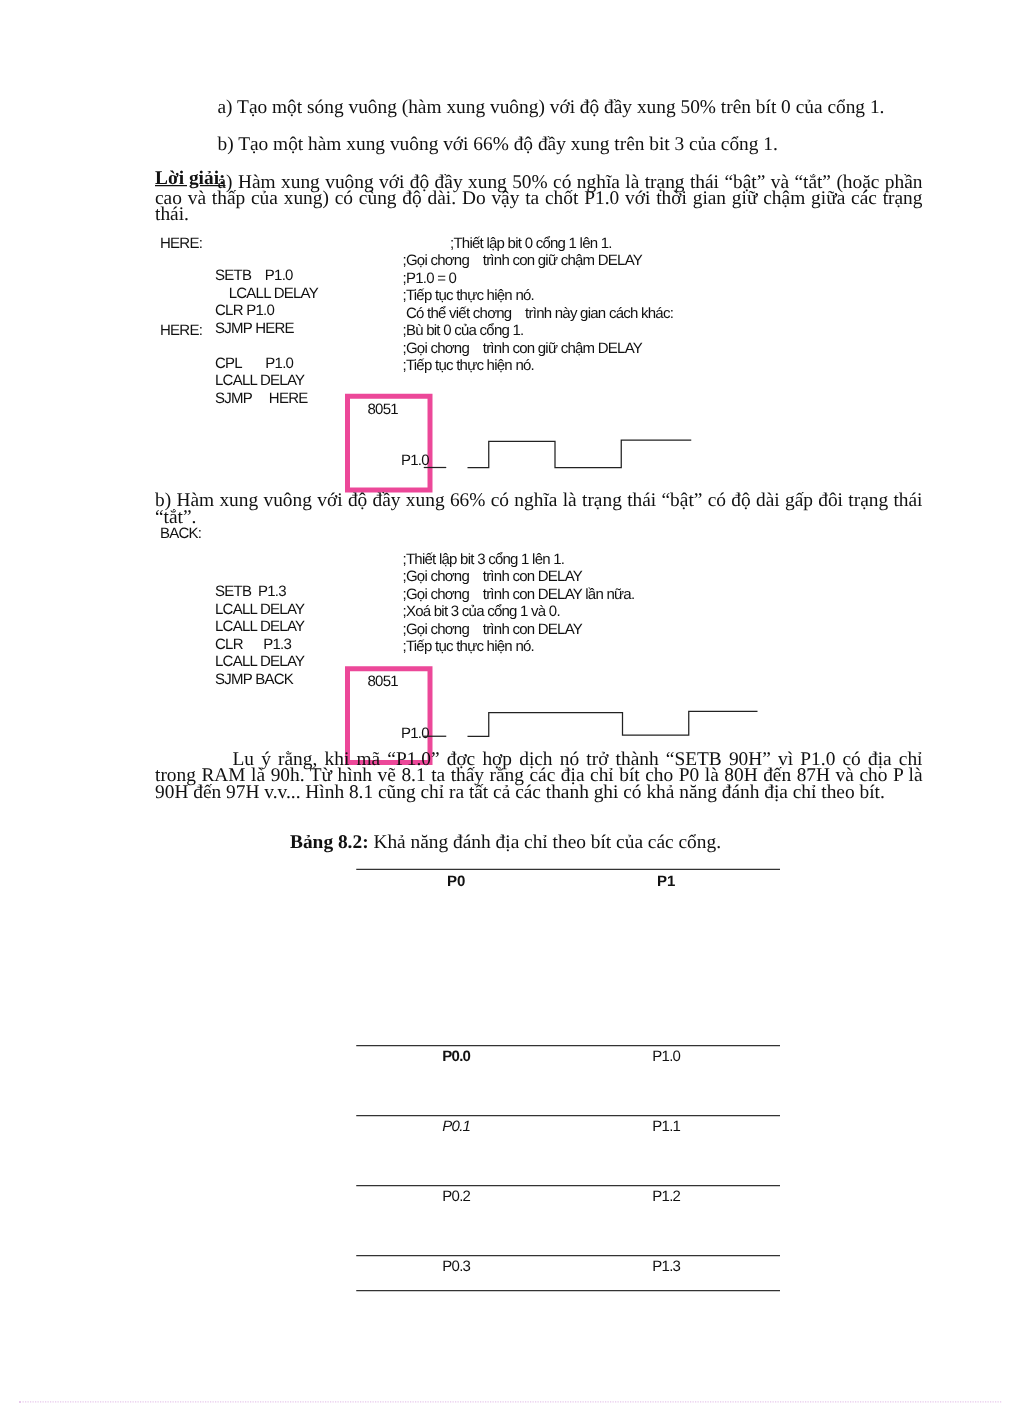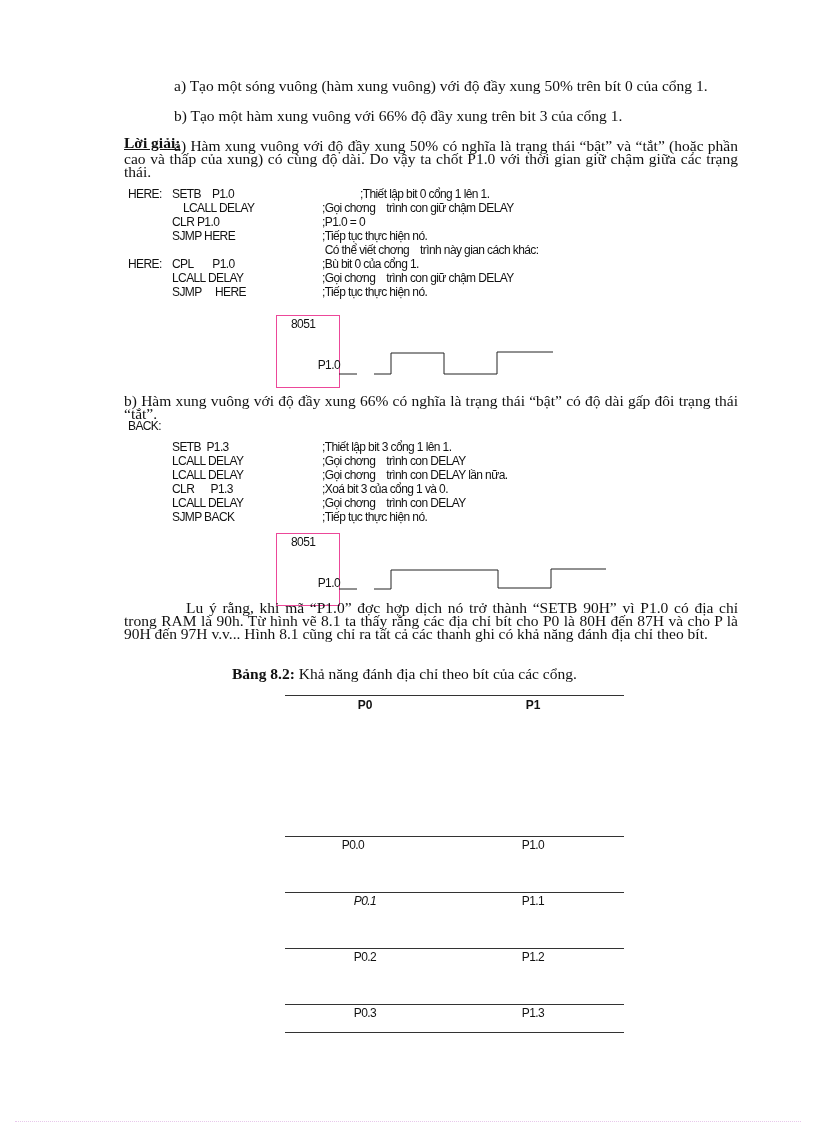--- a/index.html
+++ b/index.html
@@ -5,23 +5,23 @@
   html, body { margin: 0; padding: 0; background: #ffffff; }
   body { width: 816px; height: 1123px; position: relative; overflow: hidden; color: #111; }
   .serif { font-family: "Liberation Serif", "DejaVu Serif", serif; font-size: 15.5px; line-height: 13px; }
   .sans { font-family: "Liberation Sans", "DejaVu Sans", sans-serif; font-size: 12px; letter-spacing: -0.6px; line-height: 13.3px; }
   .abs { position: absolute; }
   .para { position: absolute; left: 124px; width: 614px; text-align: justify; }
   .indent { text-indent: 50px; }
   .bold { font-weight: bold; }
   .code-row { position: absolute; height: 13.3px; white-space: pre; }
   .label { left: 128px; }
-  .instr { left: 172px; }
+  .instr { left: 172px; margin-top: 26px; }
   .comment { left: 322px; }
-  .chip { position: absolute; left: 276px; width: 62px; height: 71px; border: 1px solid #ec4899; }
+  .chip { position: absolute; left: 276px; width: 62px; height: 71px; border: 4px solid #ec4899; }
   .chip-title { position: absolute; left: 14px; top: 2px; }
   .chip-pin { position: absolute; right: -1px; top: 43px; }
   .wave { position: absolute; overflow: visible; }
   .hline { position: absolute; left: 285px; width: 339px; height: 0; border-top: 1px solid #333; }
   .tcell { position: absolute; width: 120px; text-align: center; }
   .footer-dots { position: absolute; left: 15px; right: 15px; top: 1121px; border-top: 1px dotted #e8c8ec; }
 </style>
 </head>
 <body>
 
@@ -104,21 +104,21 @@
   <span class="bold">Bảng 8.2:</span><span> Khả năng đánh địa chỉ theo bít của các cổng.</span>
 </div>
 
 <div>
   <div class="hline" style="top:695px;"></div>
   <div class="tcell sans bold" style="left:305px; top:699px; letter-spacing:0;">P0</div>
   <div class="tcell sans bold" style="left:473px; top:699px; letter-spacing:0;">P1</div>
 
   <div class="hline" style="top:836px;"></div>
   <div>
-    <div class="tcell sans" style="left:293px; top:839px;">P0.0</div>
+    <div class="tcell sans" style="left:305px; top:839px;font-weight:bold;">P0.0</div>
     <div class="tcell sans" style="left:473px; top:839px;">P1.0</div>
   </div>
 
   <div class="hline" style="top:892px;"></div>
   <div>
     <div class="tcell sans" style="left:305px; top:895px;font-style:italic;">P0.1</div>
     <div class="tcell sans" style="left:473px; top:895px;">P1.1</div>
   </div>
 
   <div class="hline" style="top:948px;"></div>

